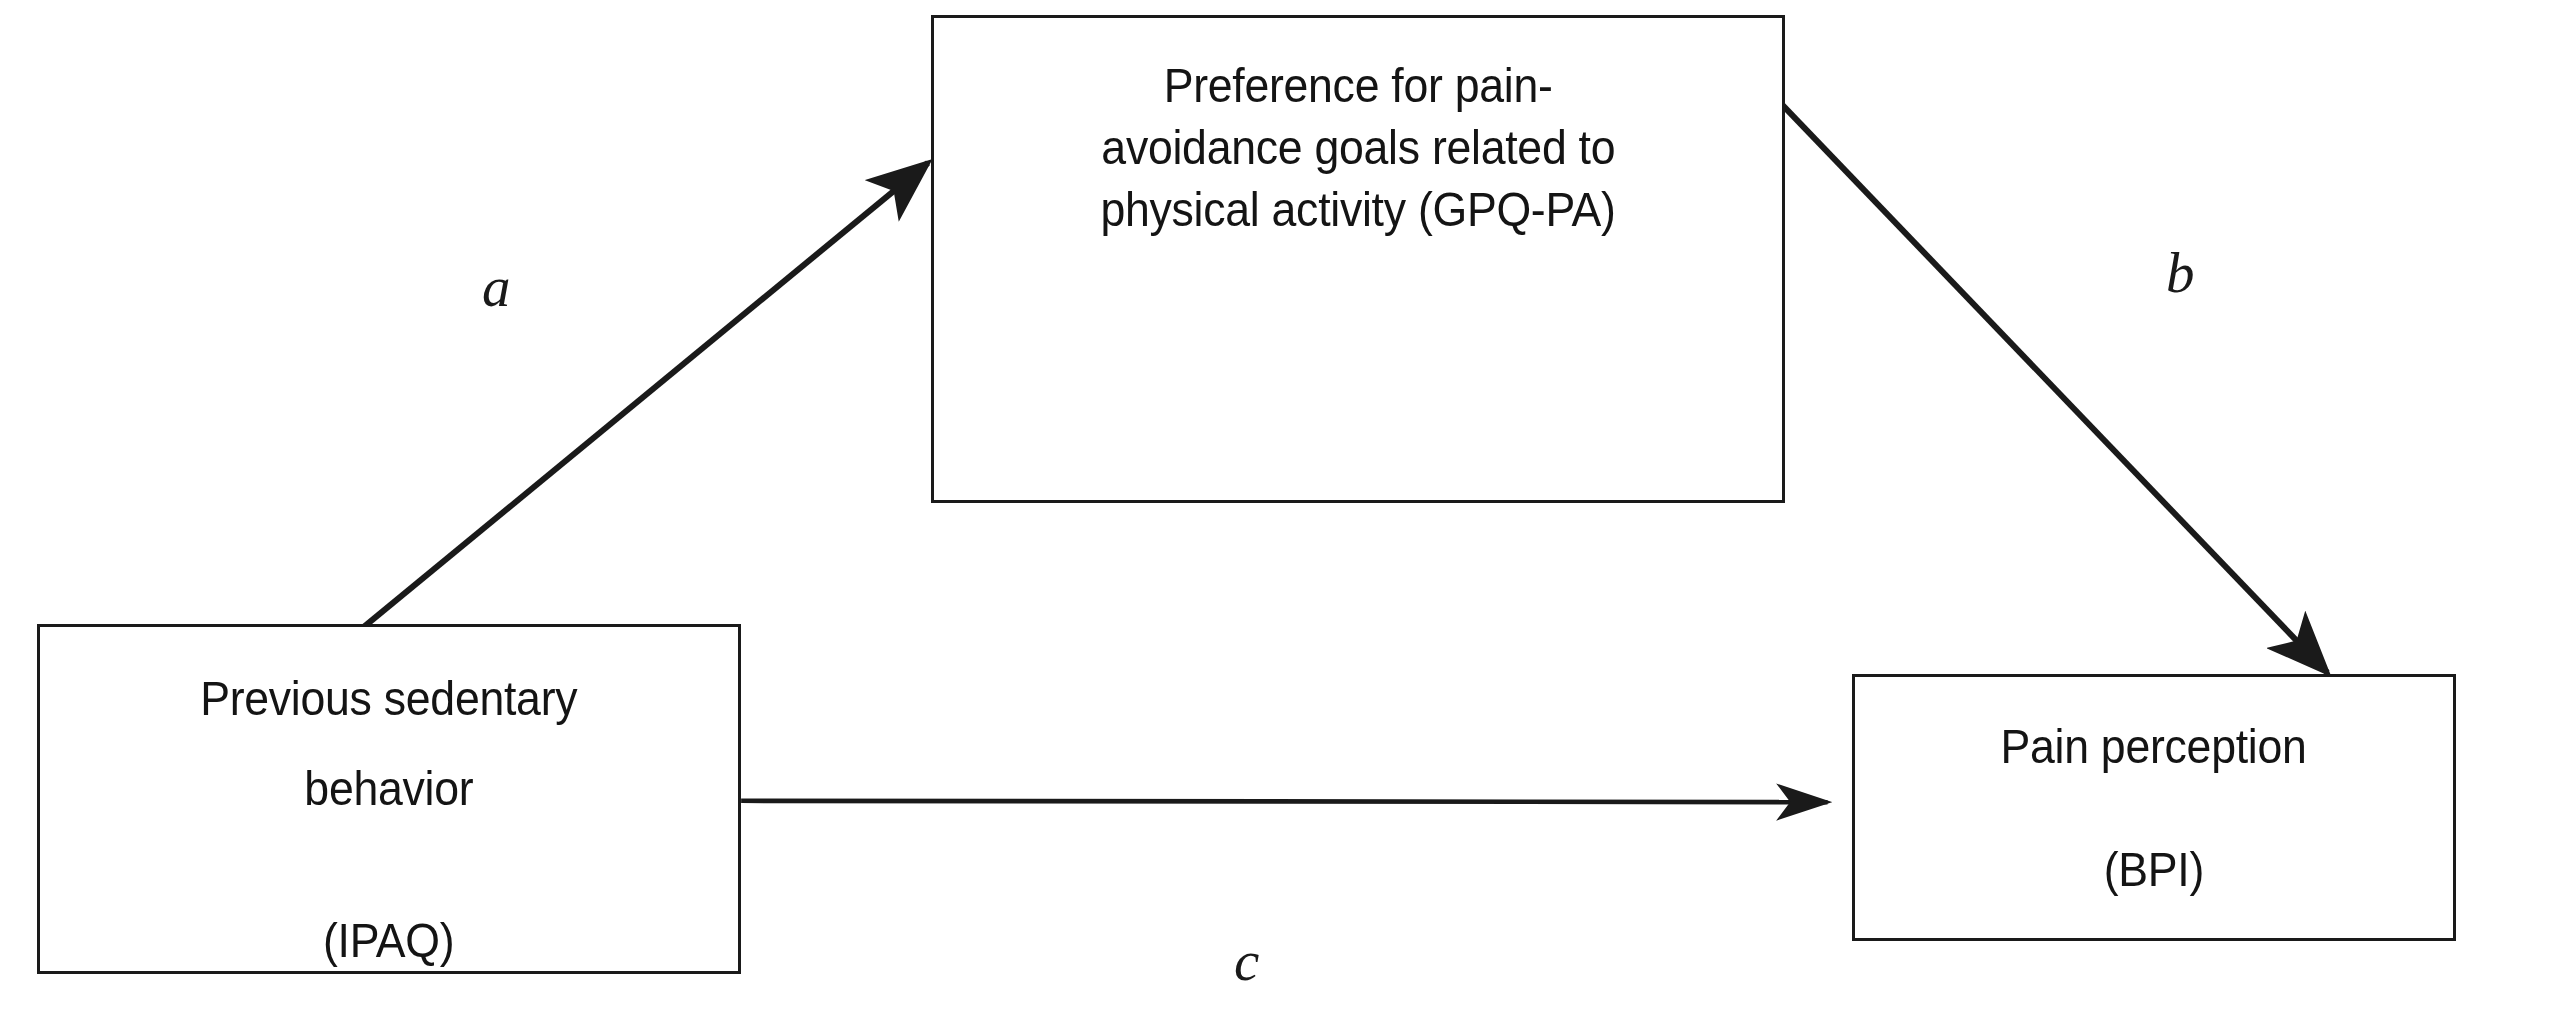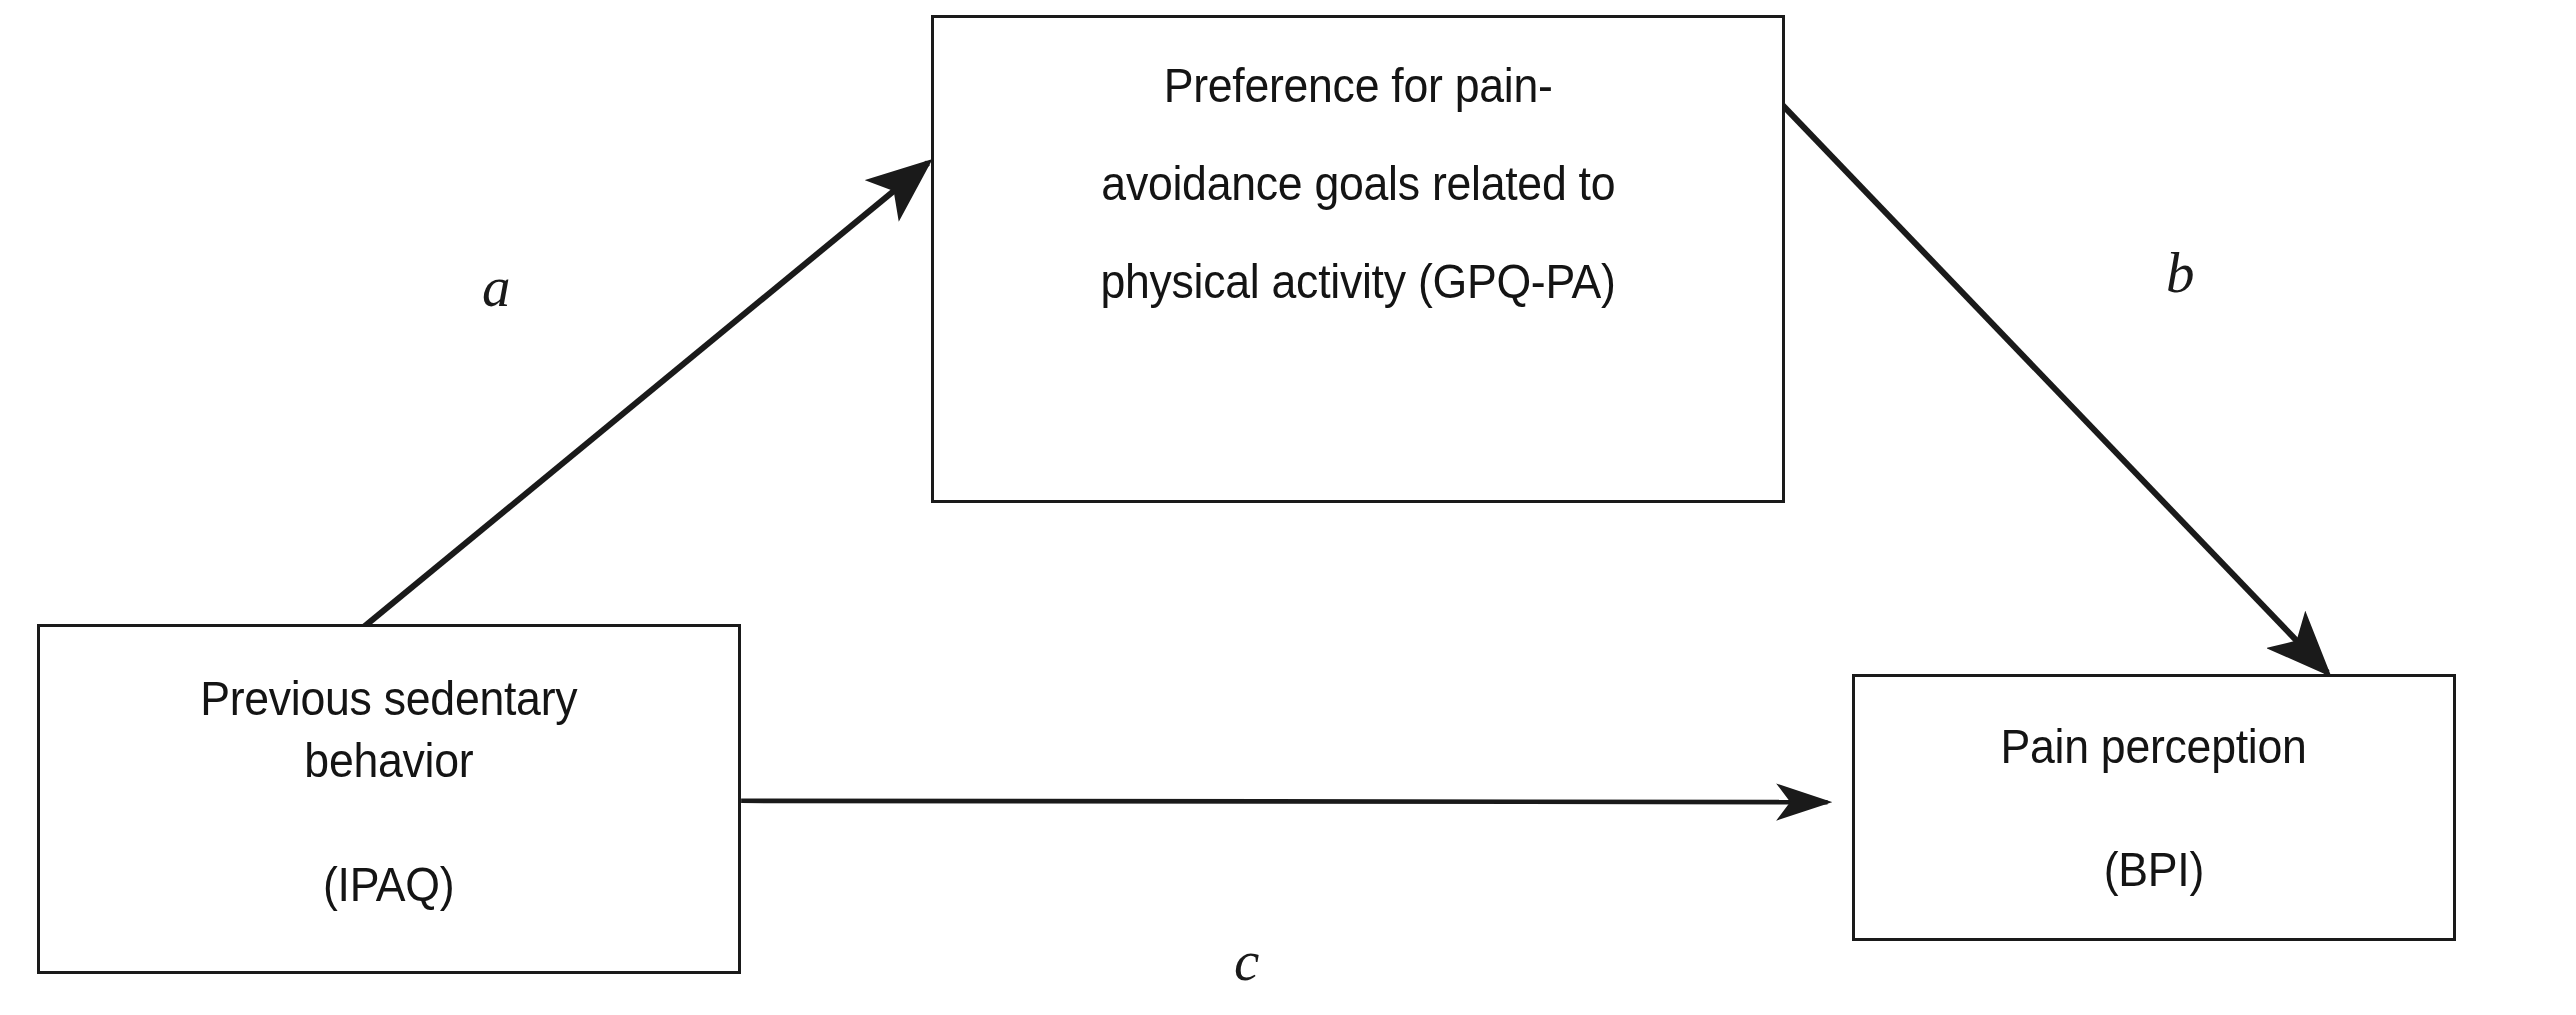--- a/index.html
+++ b/index.html
@@ -40,33 +40,33 @@
     white-space: nowrap;
   }
   
   #box-mediator {
     left: 931px;
     top: 14.7px;
     width: 854px;
     height: 488px;
     justify-content: flex-start;
     padding-top: 37px;
-    gap: 36px;
   }
   #box-mediator .node-text {
     font-size: 48px;
   }
   
   #box-predictor {
     left: 37px;
     top: 624px;
     width: 704px;
     height: 350px;
     justify-content: flex-start;
     padding-top: 41px;
+    gap: 28px;
   }
   #box-predictor .node-text {
     font-size: 48px;
   }
   #box-predictor .node-sub {
     margin-top: 61px;
   }
   
   #box-outcome {
     left: 1852px;

